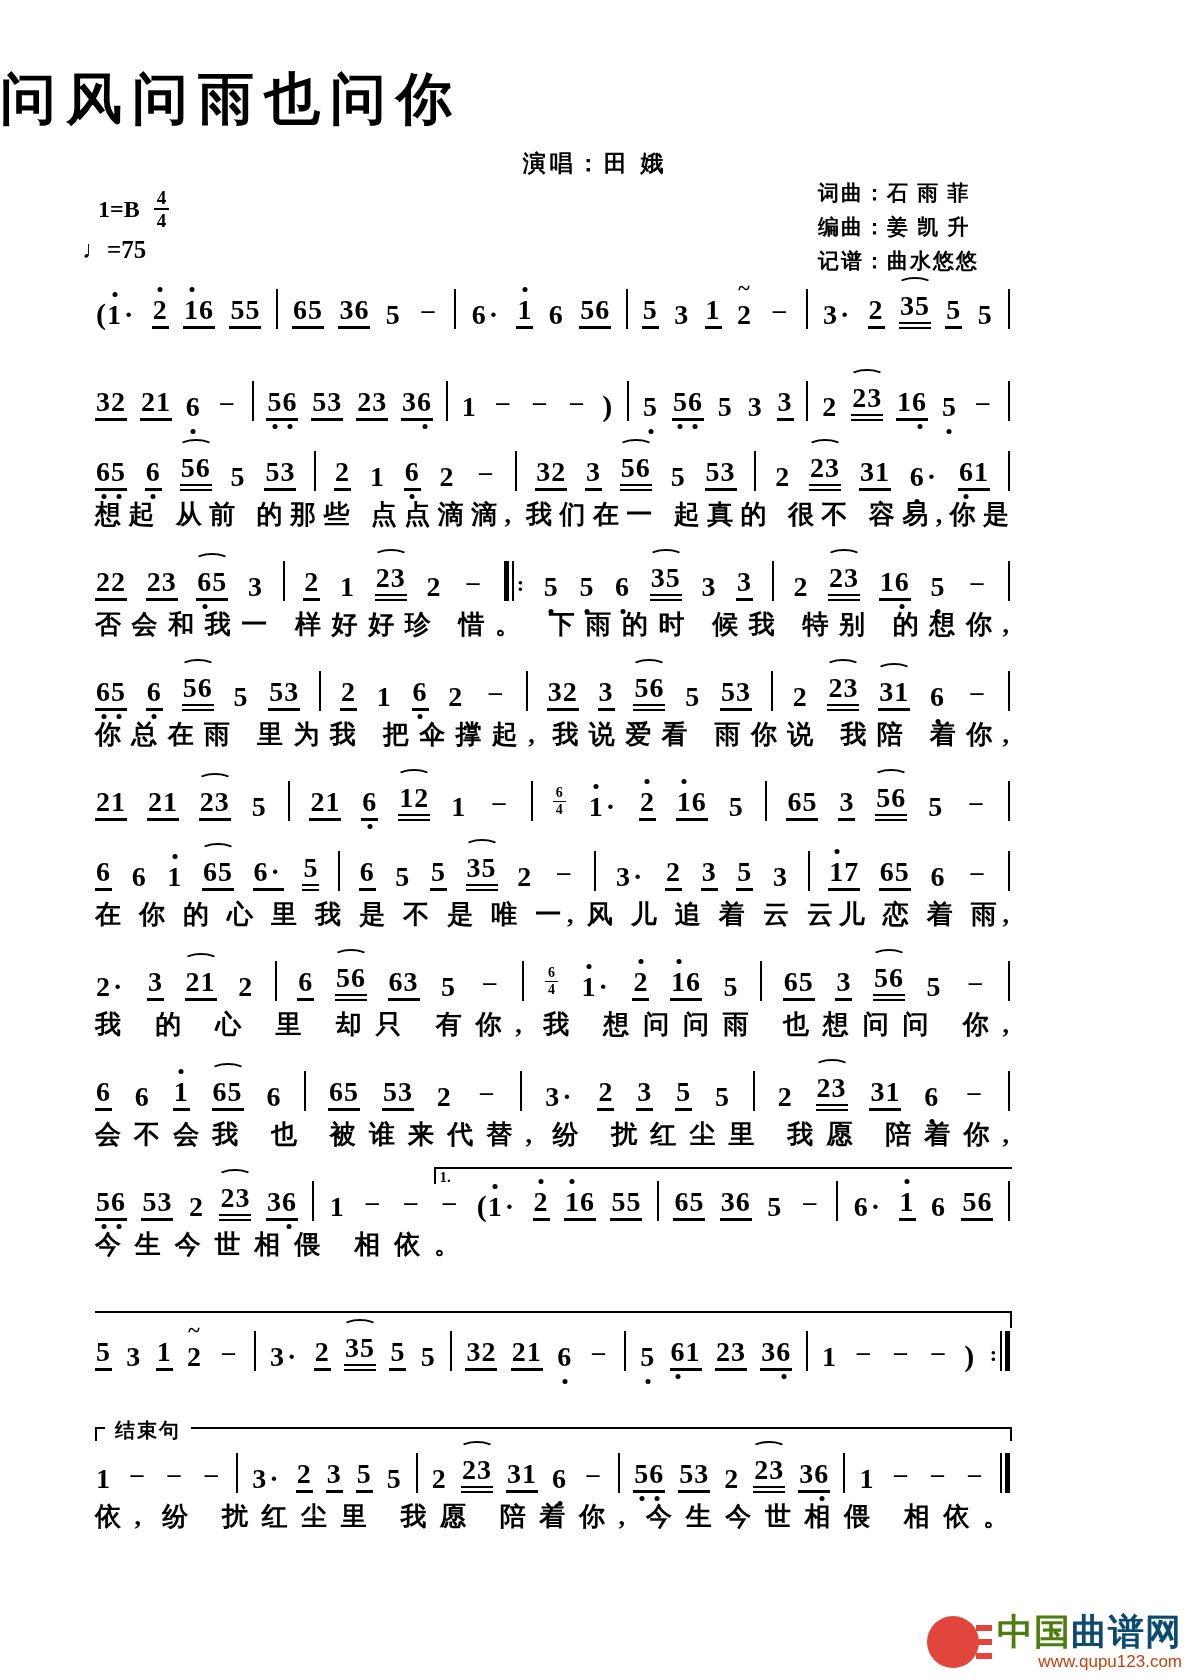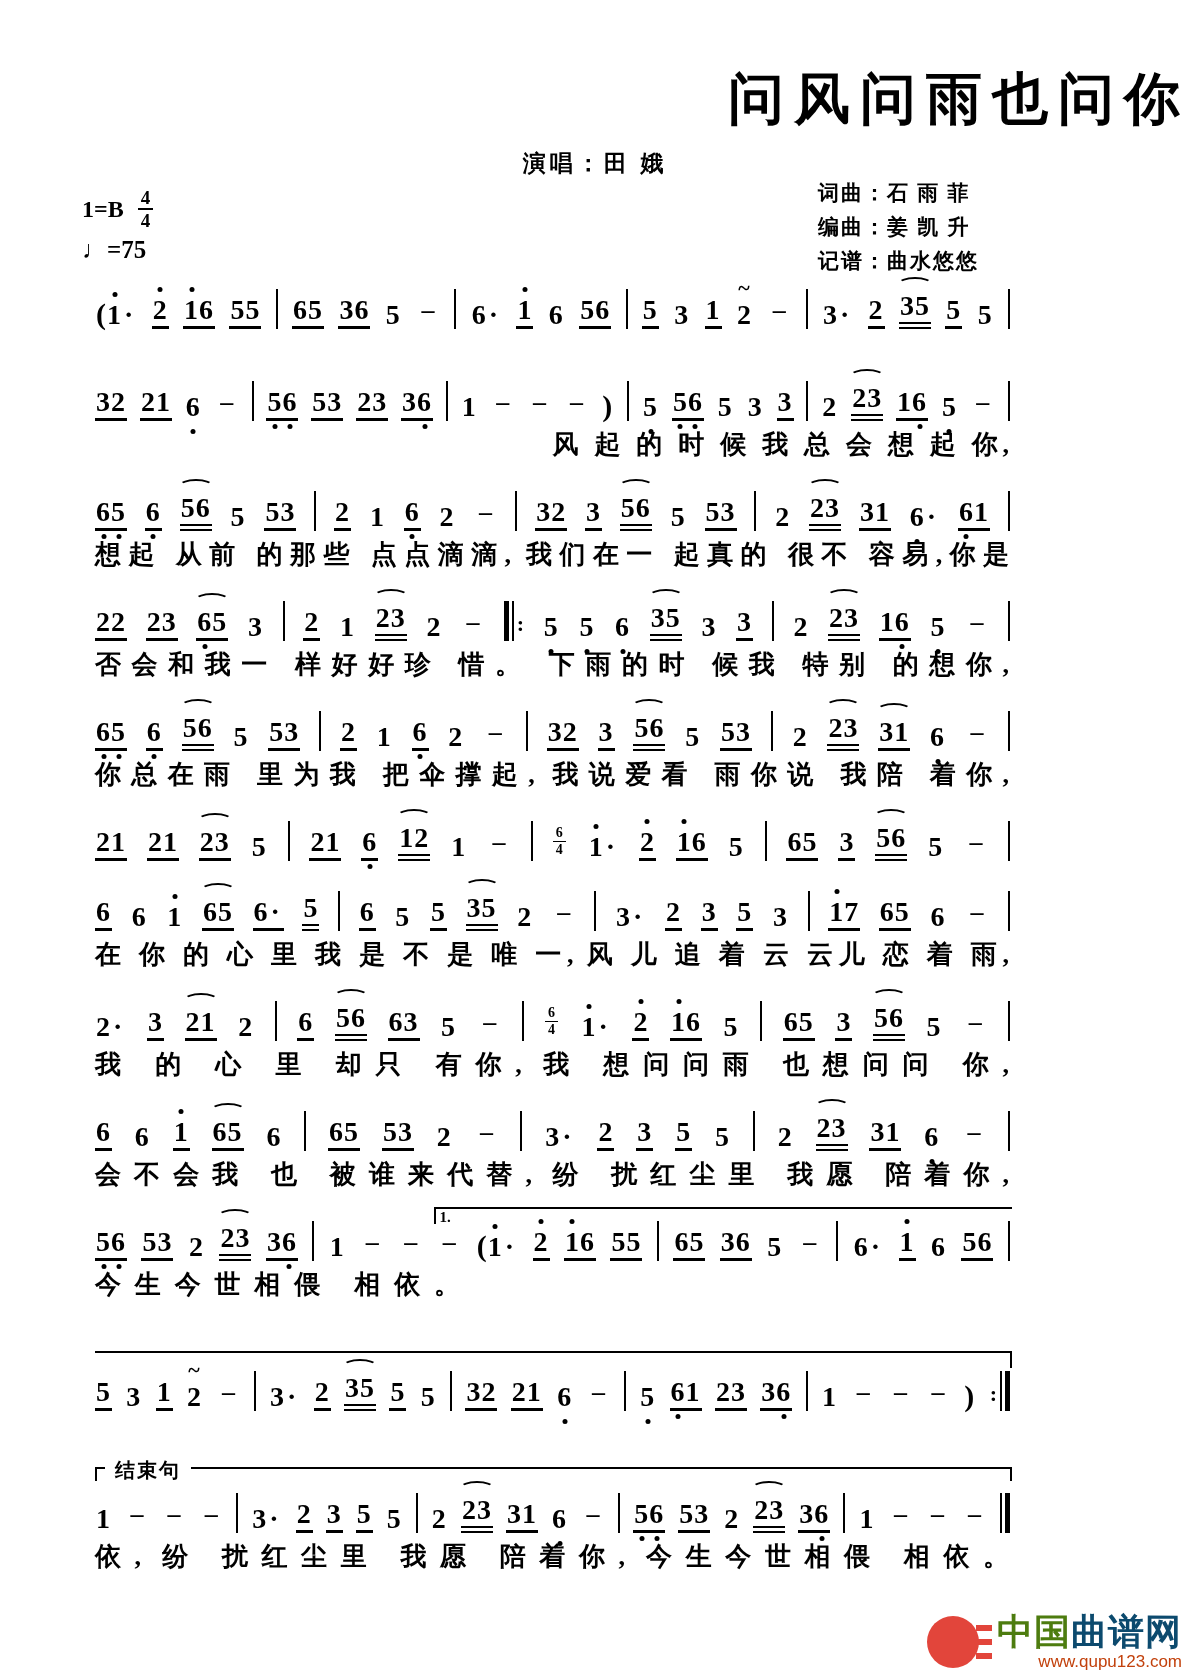--- a/index.html
+++ b/index.html
@@ -1,23 +1,23 @@
 <!DOCTYPE html>
 <html><head>
 <meta charset="utf-8">
 <style>
   html,body{margin:0;padding:0;background:#888;}
   .page{position:relative;width:1190px;height:1680px;background:#fff;margin:0 auto;overflow:hidden;
         font-family:"Liberation Serif",serif;color:#000;}
   
-  .title{position:absolute;top:62px;left:0;width:100%;text-align:right;
+  .title{position:absolute;top:62px;left:0;width:100%;text-align:left;
          font-size:56px;font-weight:700;letter-spacing:10px;}
   .subtitle{position:absolute;top:148px;left:0;width:100%;text-align:center;
             font-size:23px;font-weight:600;letter-spacing:4px;}
-  .keymeter{position:absolute;top:188px;left:82px;font-size:24px;font-weight:700;display:flex;align-items:center;gap:14px;}
+  .keymeter{position:absolute;top:188px;left:98px;font-size:24px;font-weight:700;display:flex;align-items:center;gap:14px;}
   .frac{display:inline-flex;flex-direction:column;align-items:center;font-size:19px;line-height:1;font-weight:700;}
   .frac .fl{border-bottom:2px solid #000;padding:0 3px 1px;}
   .frac .fb{padding-top:1px;}
   .tempo{position:absolute;top:236px;left:82px;font-size:25px;font-weight:700;}
   .credits{position:absolute;top:176px;left:818px;font-size:21px;font-weight:600;line-height:1.62;letter-spacing:2px;}
   
   #score{position:absolute;top:283px;left:95px;width:915px;}
   .system{position:relative;}
   .system + .system{margin-top:24px;}
   #score .system:nth-child(2){margin-top:46px;}
@@ -244,21 +244,20 @@
           <span class="g u1">
             <span class="d">1</span>
             <span class="d ob">6</span>
           </span>
           <span class="g">
             <span class="d ob">5</span>
           </span>
           <span class="dash">–</span>
           <span class="bar"></span>
         </div>
-        <div class="lyrics" style="padding-left: 50%;">风 起 的 时 候 我 总 会 想 起 你,</div>
       </div>
       <div class="system">
         <div class="notes-line">
           <span class="g u1">
             <span class="d ob">6</span>
             <span class="d ob">5</span>
           </span>
           <span class="g u1">
             <span class="d ob">6</span>
           </span>

